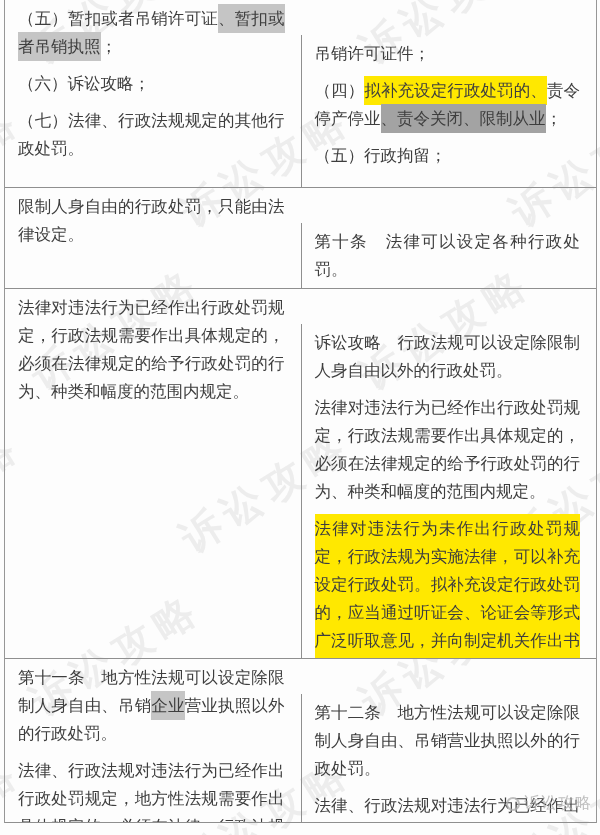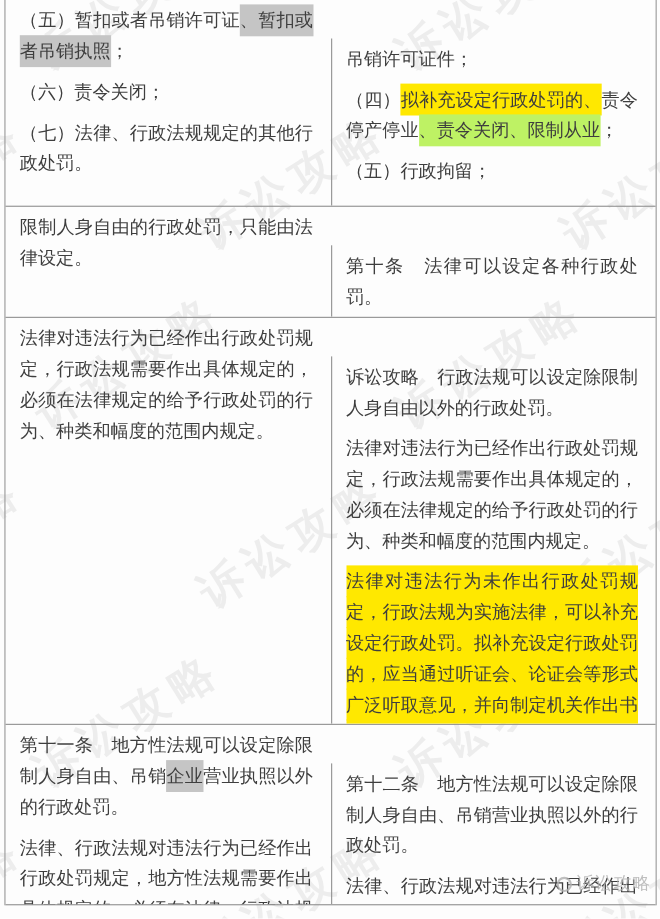--- a/index.html
+++ b/index.html
@@ -70,26 +70,26 @@
       <span class="wm" style="left: 20px; top: 627px;">诉讼攻略</span>
       <span class="wm" style="left: 350px; top: 627px;">诉讼攻略</span>
       <span class="wm" style="left: -160px; top: 790px;">诉讼攻略</span>
       <span class="wm" style="left: 170px; top: 790px;">诉讼攻略</span>
       <span class="wm" style="left: 500px; top: 790px;">诉讼攻略</span>
     </div>
   <div class="tbl" id="cmp-table">
       <div class="tbl-row r1">
         <div class="cell left">
           <p><span>（五）暂扣或者吊销许可证</span><span class="hl" style="background: rgb(197, 197, 197);">、暂扣或者吊销执照</span><span>；</span></p>
-          <p><span>（六）责令关闭；</span></p>
+          <p><span>（六）诉讼攻略；</span></p>
           <p><span>（七）法律、行政法规规定的其他行政处罚。</span></p>
         </div>
         <div class="cell right">
           <p><span>吊销许可证件；</span></p>
-          <p><span>（四）</span><span class="hl" style="background: rgb(255, 232, 0);">拟补充设定行政处罚的、</span><span>责令停产停业</span><span class="hl" style="background: #bef264;">、责令关闭、限制从业</span><span>；</span></p>
+          <p><span>（四）</span><span class="hl" style="background: rgb(255, 232, 0);">拟补充设定行政处罚的、</span><span>责令停产停业</span><span class="hl" style="background: #a3a3a3;">、责令关闭、限制从业</span><span>；</span></p>
           <p><span>（五）行政拘留；</span></p>
         </div>
       </div>
       <div class="tbl-row r2">
         <div class="cell left">
           <p><span>限制人身自由的行政处罚，只能由法律设定。</span></p>
         </div>
         <div class="cell right">
           <p><span>第十条　法律可以设定各种行政处罚。</span></p>
           <p><span>限制人身自由的行政处罚，只能由法律设定。</span></p>

